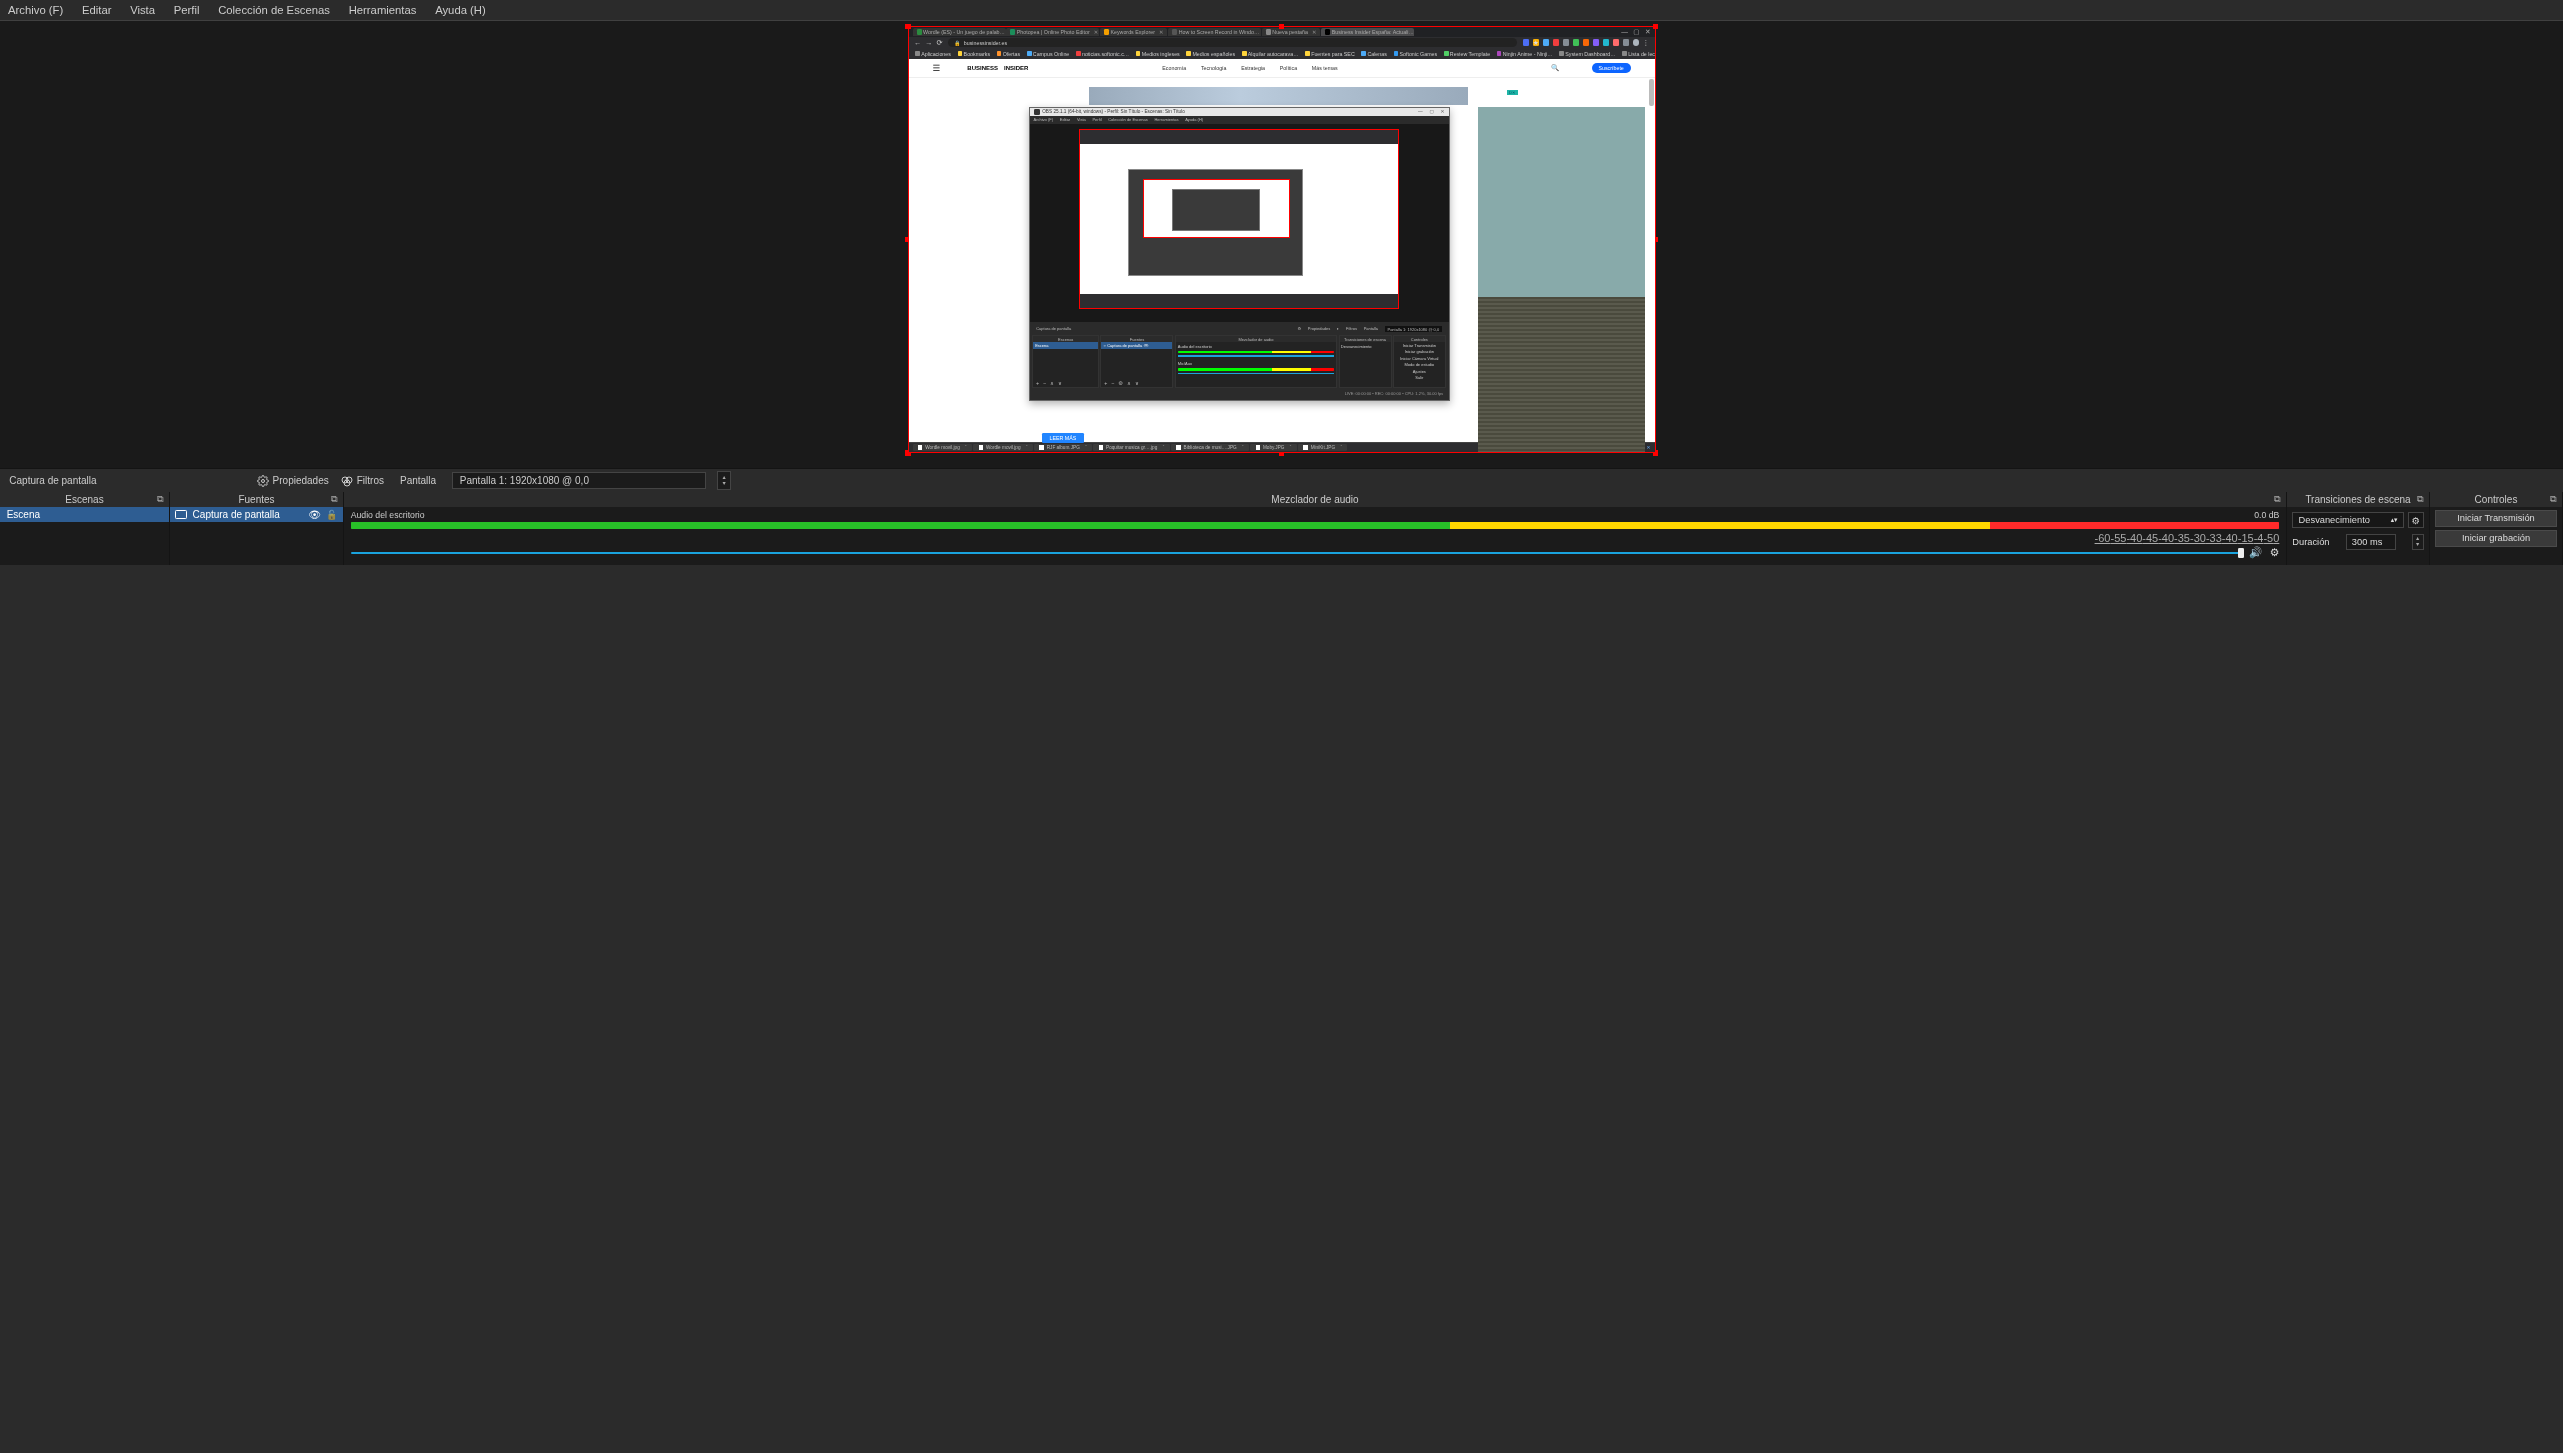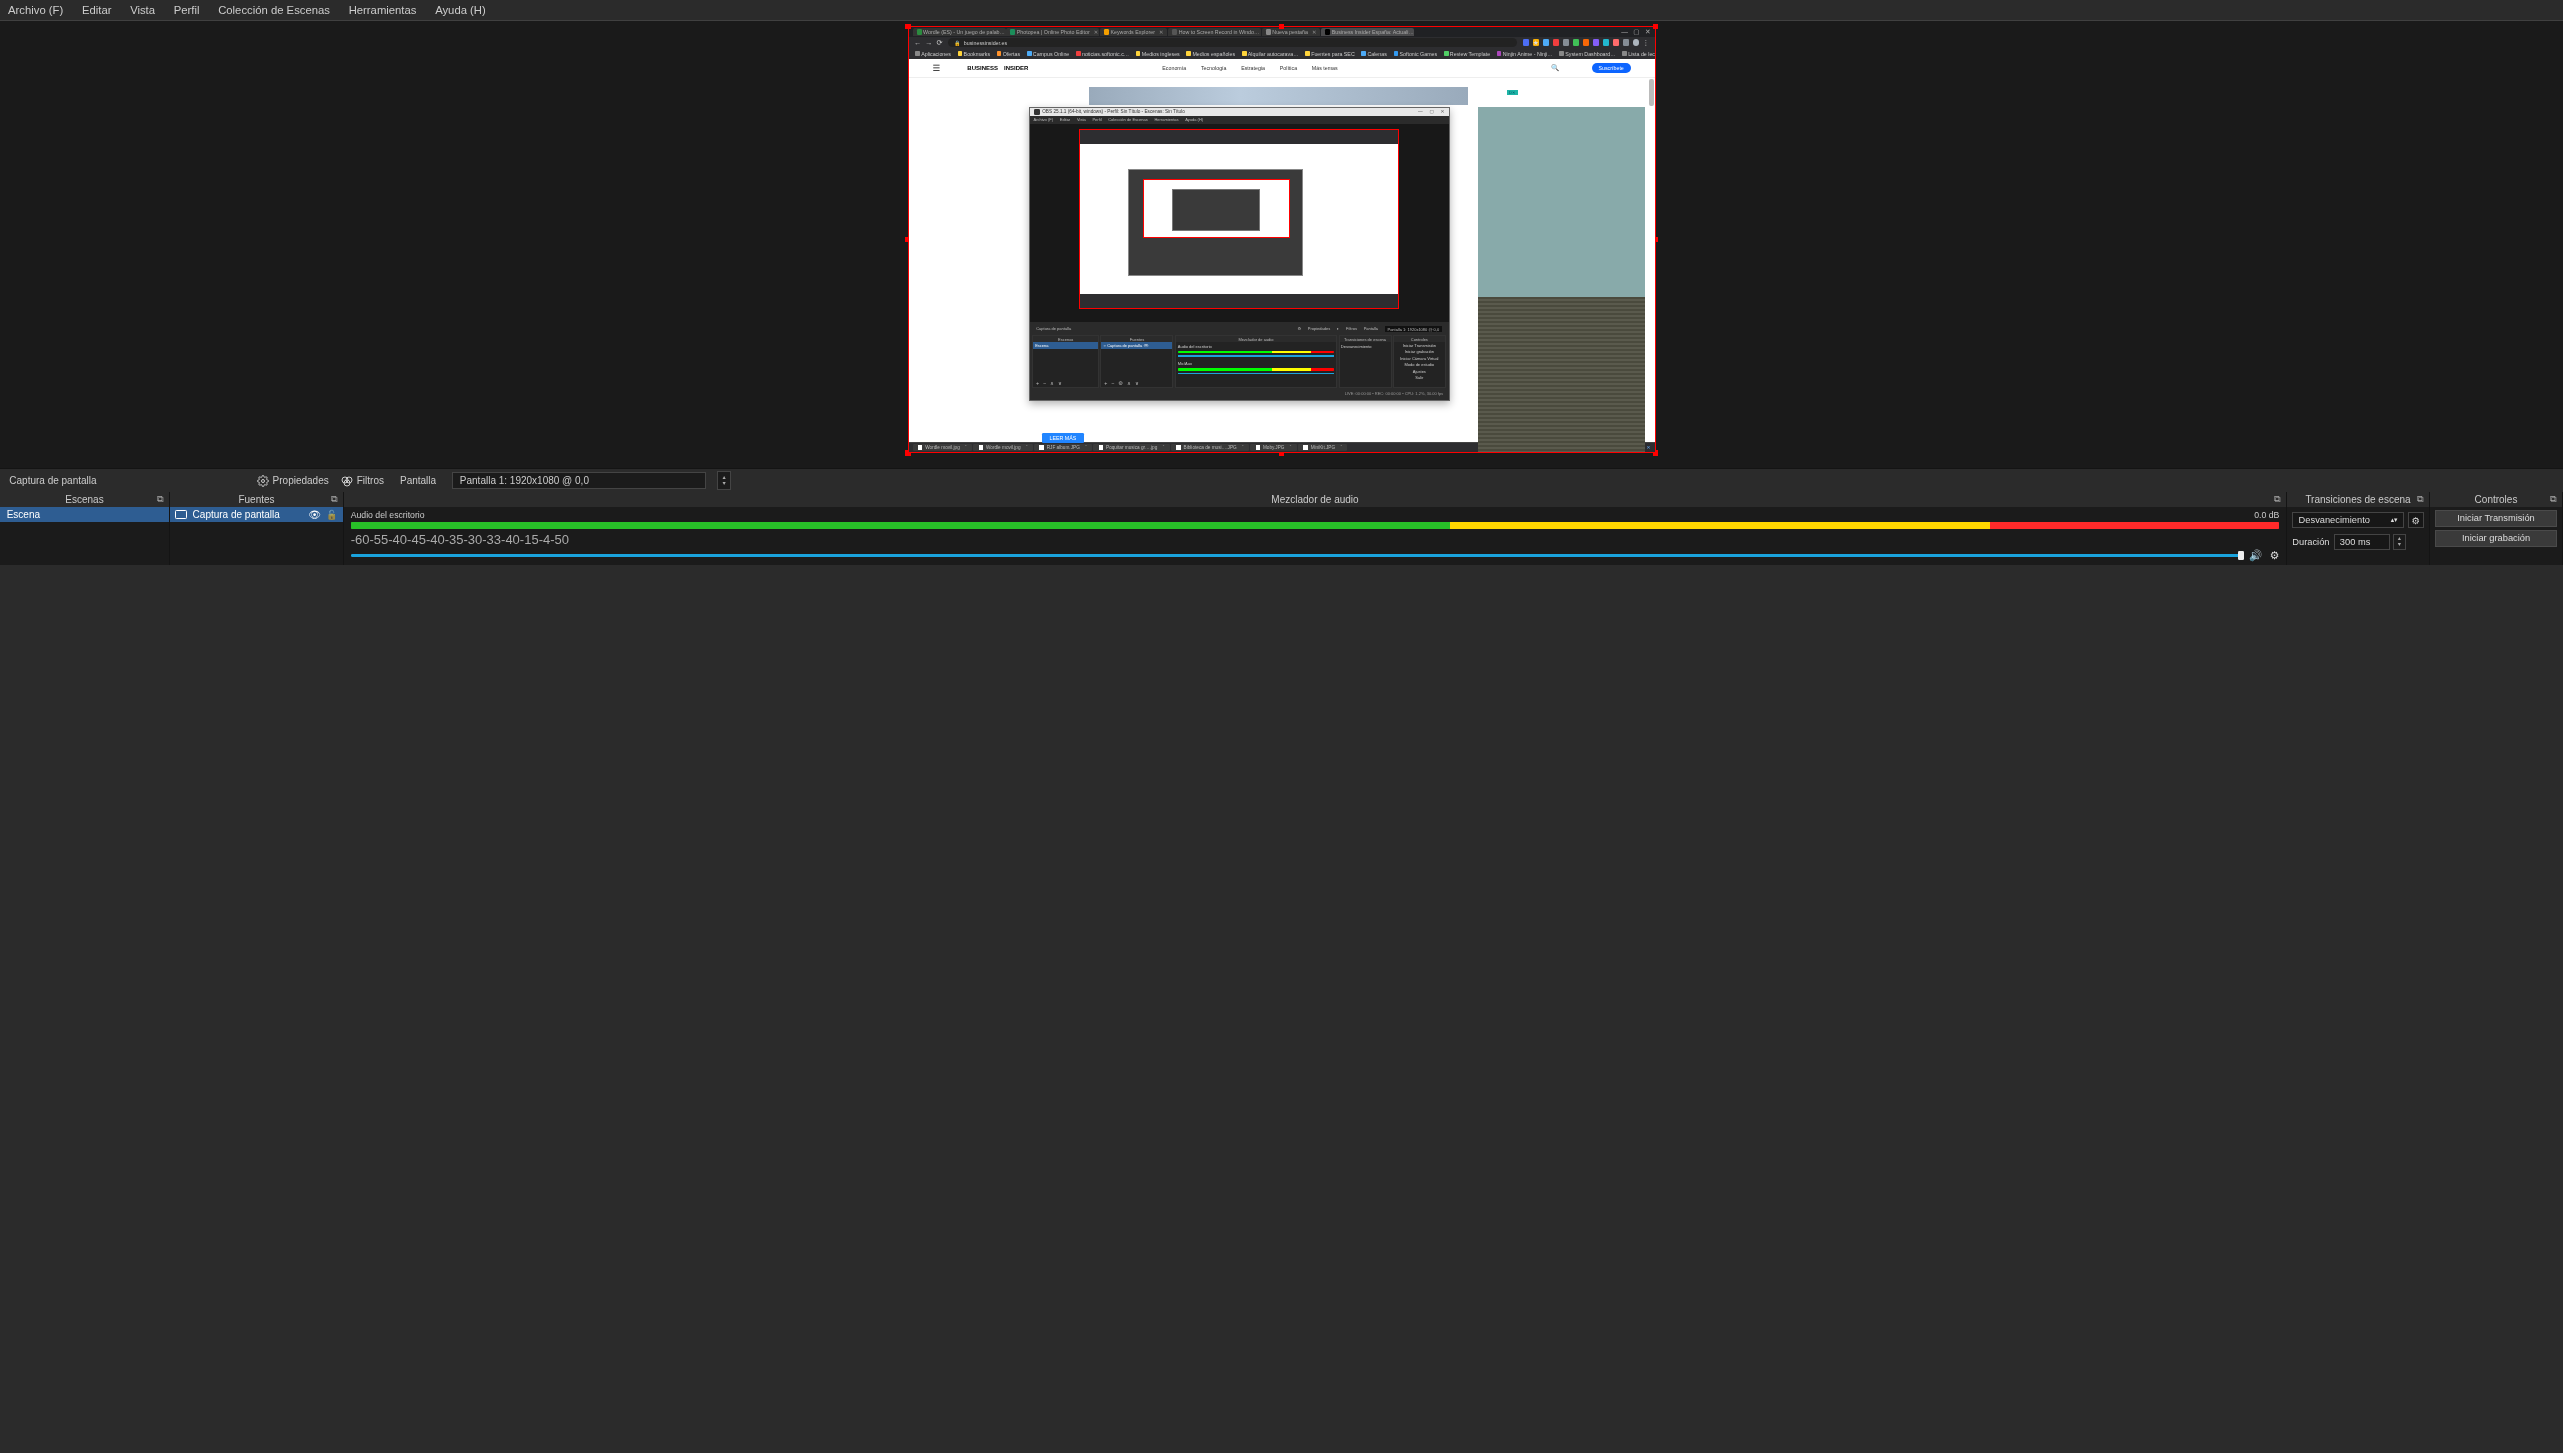--- a/index.html
+++ b/index.html
@@ -104,32 +104,32 @@
 .d-sources .item { background:#2e5d92; color:#fff; padding:2px 5.3px; display:flex; align-items:center; gap:5.3px;}
 .d-sources .item .mon-icon { width:12px; height:9.3px; border:1.3px solid #fff; border-radius:1.3px; position:relative;}
 .d-sources .item .eye { margin-left:auto; font-size:10px;}
 .d-sources .item .lock { font-size:9.3px; opacity:.6;}
 
 .d-mixer { flex:1; min-width:320px;}
 .mixer-body { padding:2.7px 6.7px; display:flex; flex-direction:column; gap:2.7px;}
 .mix-name-row { display:flex; justify-content:space-between; color:#ccc; font-size:8.7px;}
 .mix-db { color:#ccc;}
 .mix-meter { height:6.7px; background:linear-gradient(90deg,#28c028 0 57%,#ffd600 57% 85%,#ff2a2a 85% 100%); border-radius:0.7px; position:relative;}
-.mix-scale { display:flex; justify-content:flex-start; color:#aaa; font-size:13px;}
+.mix-scale { display:flex; justify-content:flex-end; color:#aaa; font-size:11px;text-decoration:underline;}
 .mix-slider-row { display:flex; align-items:center; gap:5.3px;}
 .mix-slider { flex:1; height:2.7px; background:#1aa3dd; border-radius:1.3px; position:relative;}
 .mix-slider .thumb { position:absolute; right:0; top:-3.3px; width:6.7px; height:9.3px; background:#eee; border-radius:1.3px;}
 .mix-icons { display:flex; gap:6.7px; font-size:10.7px; color:#ddd;}
 
 .d-trans { width:143px;}
 .trans-body { padding:5.3px; display:flex; flex-direction:column; gap:5.3px; font-size:9.3px;}
 .trans-select { display:flex; align-items:center; gap:4px;}
 .trans-select .sel { flex:1; background:#171717; border:0.7px solid #444; padding:2px 5.3px; display:flex; align-items:center; justify-content:space-between;}
 .trans-gear { width:16px; height:16px; border:0.7px solid #444; background:#171717; display:flex; align-items:center; justify-content:center; font-size:9.3px;}
-.trans-dur-row { display:flex; align-items:center; gap:4px;}
+.trans-dur-row { display:flex; align-items:center; gap:16px;}
 .trans-dur-input { background:#171717; border:0.7px solid #444; padding:2px 5.3px; width:56px; text-align:left;}
 
 .d-controls { width:133px;}
 .ctrl-body { padding:2.7px 5.3px; display:flex; flex-direction:column; gap:2.7px;}
 .ctrl-btn { background:#3a3a3a; border:0.7px solid #4a4a4a; padding:2.7px; text-align:center; font-size:9.3px;}
 
 svg { display:block; }
 </style>
 </head>
 <body>

